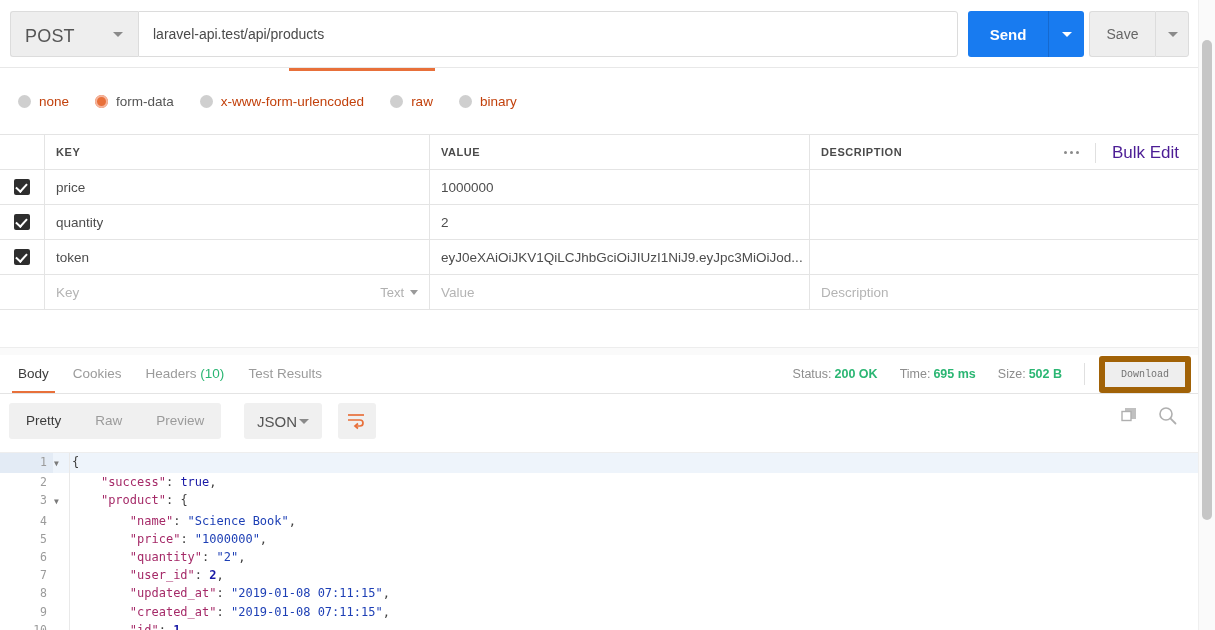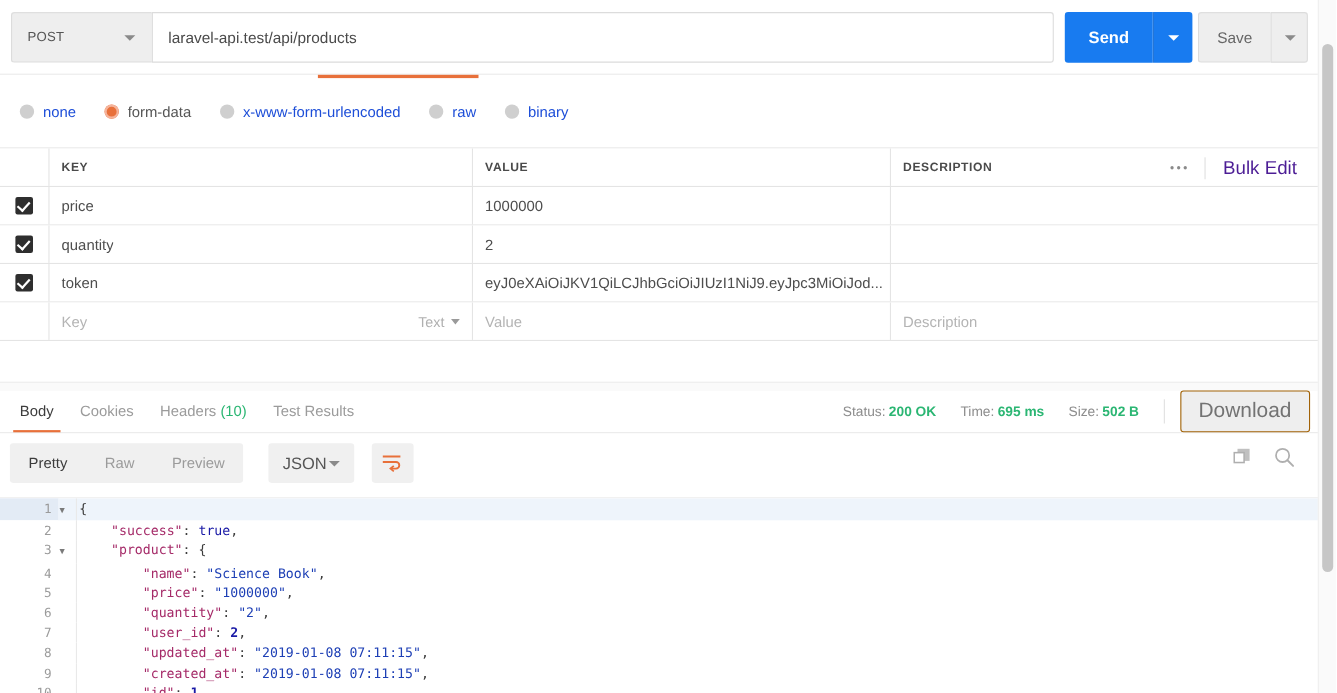--- a/index.html
+++ b/index.html
@@ -31,21 +31,21 @@
     width: 128px; height: 46px;
     background: #eeeeee;
     border: 1px solid #dcdcdc;
     border-right: none;
     border-radius: 3px 0 0 3px;
     box-sizing: border-box;
     cursor: pointer;
   }
   .method-select .mlabel {
     position: absolute; left: 14px; top: 14px;
-    font-size: 12px; color: #555; letter-spacing: .2px;
+    font-size: 18px; color: #555; letter-spacing: .2px;
   }
   .caret {
     width: 0; height: 0;
     border-left: 5px solid transparent;
     border-right: 5px solid transparent;
     border-top: 5px solid #8a8a8a;
     display: inline-block;
   }
   .method-select .caret {
     position: absolute; right: 15px; top: 20px;
@@ -141,21 +141,21 @@
     background: #cfcfcf;
     margin-right: 8px;
     flex: none;
   }
   .radio-item.selected .radio-dot {
     background: #e8703a;
     box-shadow: inset 0 0 0 2px #f5b49c;
   }
   .radio-label {
     font-size: 13.5px;
-    color: #1d4ed8;
+    color: #c2410c;
     white-space: nowrap;
   }
   .radio-item.selected .radio-label { color: #555; }
 
   
   .kvtable {
     position: absolute; left: 0; top: 134px;
     width: 1199px;
     border-top: 1px solid #e4e4e4;
     box-sizing: border-box;
@@ -299,27 +299,27 @@
     display: flex; align-items: center; margin-left: 32px;
   }
   .stat {
     font-size: 12.5px; color: #8d8d8d;
     margin-right: 22px; white-space: nowrap;
   }
   .stat b { color: #2bb673; font-weight: bold; margin-left: 3px; }
   .vdiv { width: 1px; height: 22px; background: #e0e0e0; margin-right: 14px; }
   .download-btn {
     background: #eeeeee;
-    border: 1px solid #a16207;
+    border: 6px solid #a16207;
     border-radius: 3px;
-    font-size: 19px;
+    font-size: 10px;
     color: #737373;
     padding: 7px 16px;
     cursor: pointer;
-    font-family: Liberation Sans, sans-serif;
+    font-family: Liberation Mono, monospace;
   }
 
   
   .view-toolbar {
     position: absolute; left: 0; top: 394px;
     width: 1199px; height: 58px;
     background: #fff;
   }
   .seg {
     position: absolute; left: 9px; top: 9px;

